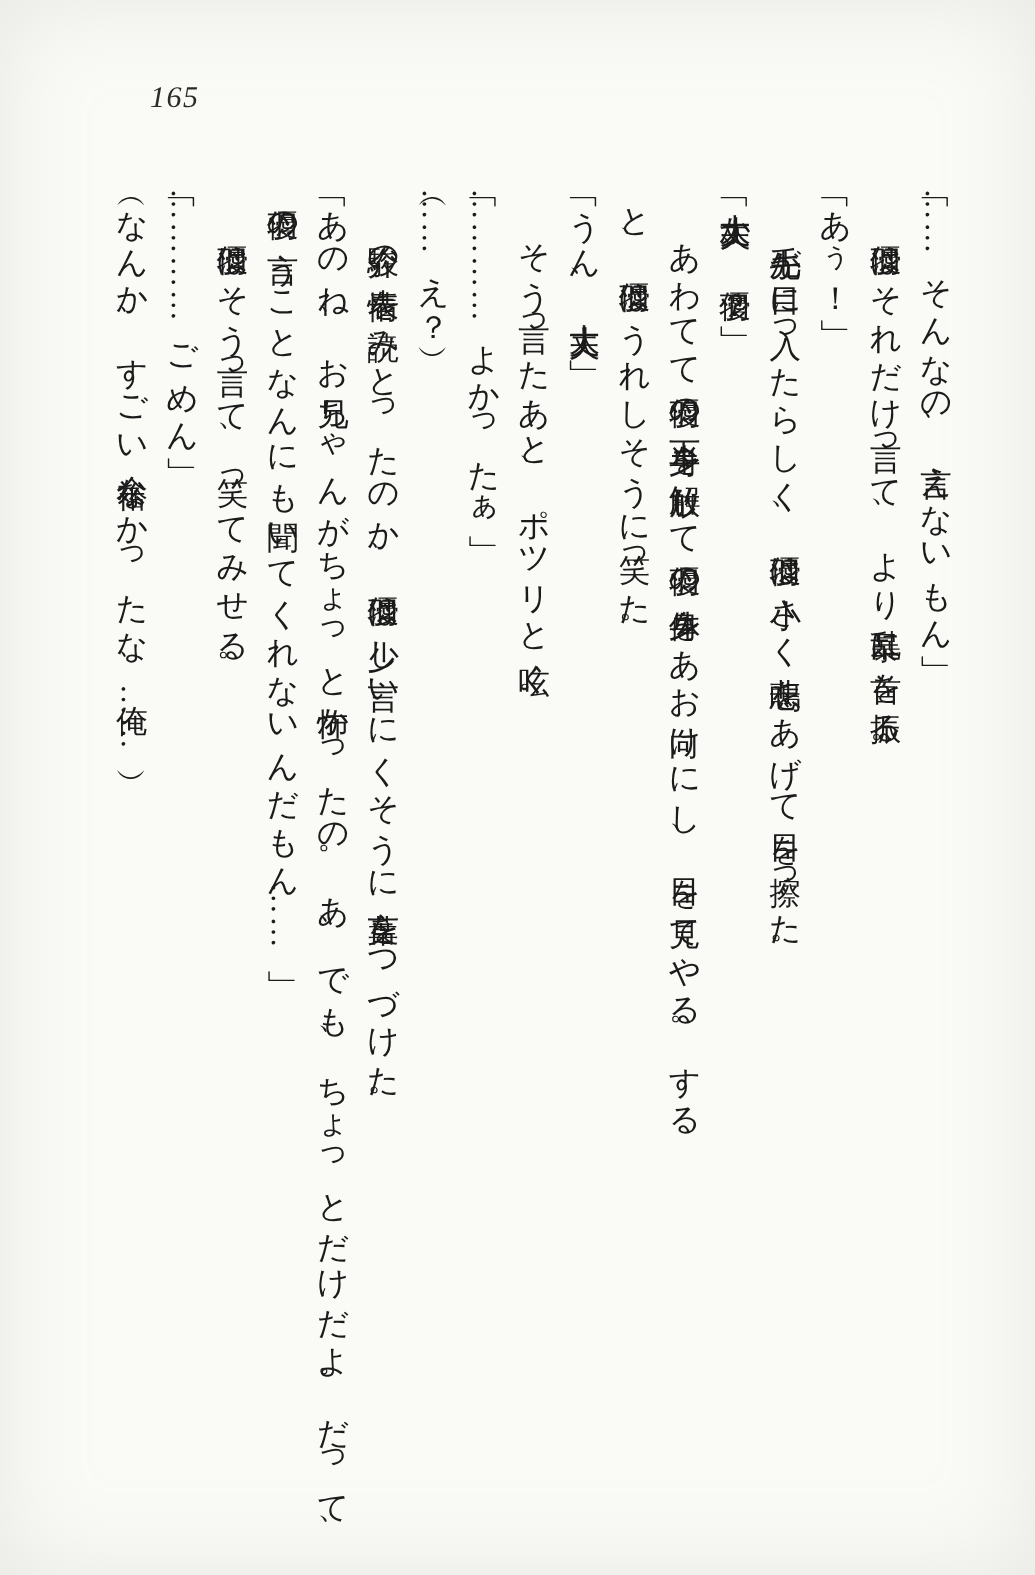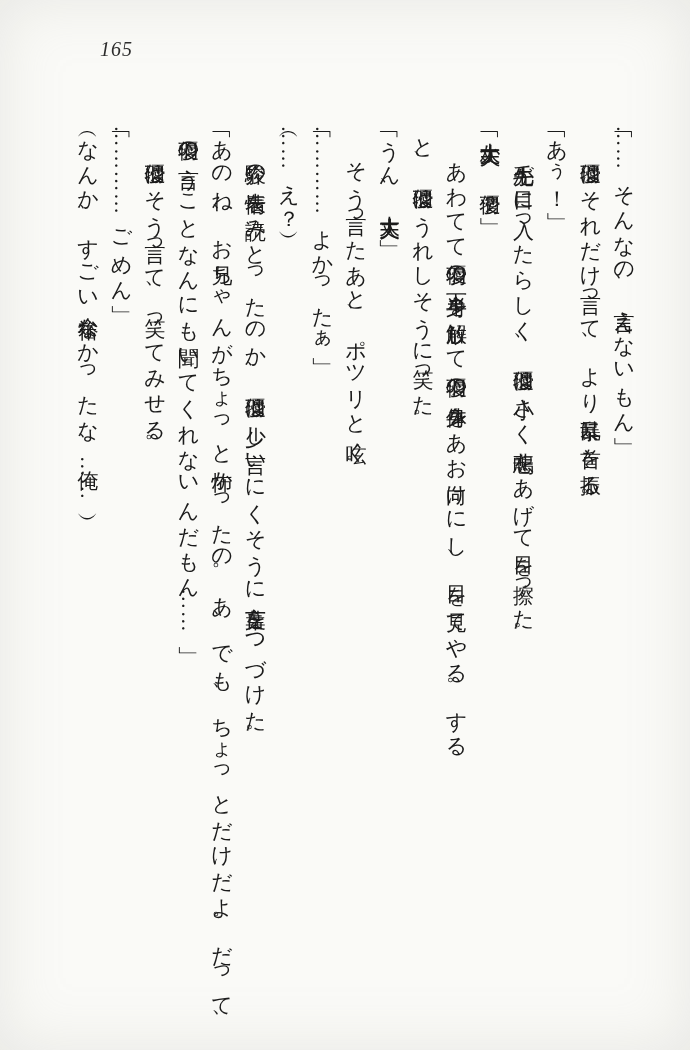--- a/index.html
+++ b/index.html
@@ -20,21 +20,21 @@
   
   .page::after {
     content: "";
     position: absolute;
     inset: 0;
     pointer-events: none;
     box-shadow: inset 0 0 60px rgba(180,180,170,0.25);
   }
   .page-number {
     position: absolute;
-    top: 38px;
+    top: 54px;
     left: 100px;
     font-size: 20px;
     font-style: italic;
     letter-spacing: 1px;
     color: var(--ink-soft, #2b2b2b);
   }
   .text-block {
     position: absolute;
     top: 124px;
     right: 50px;

